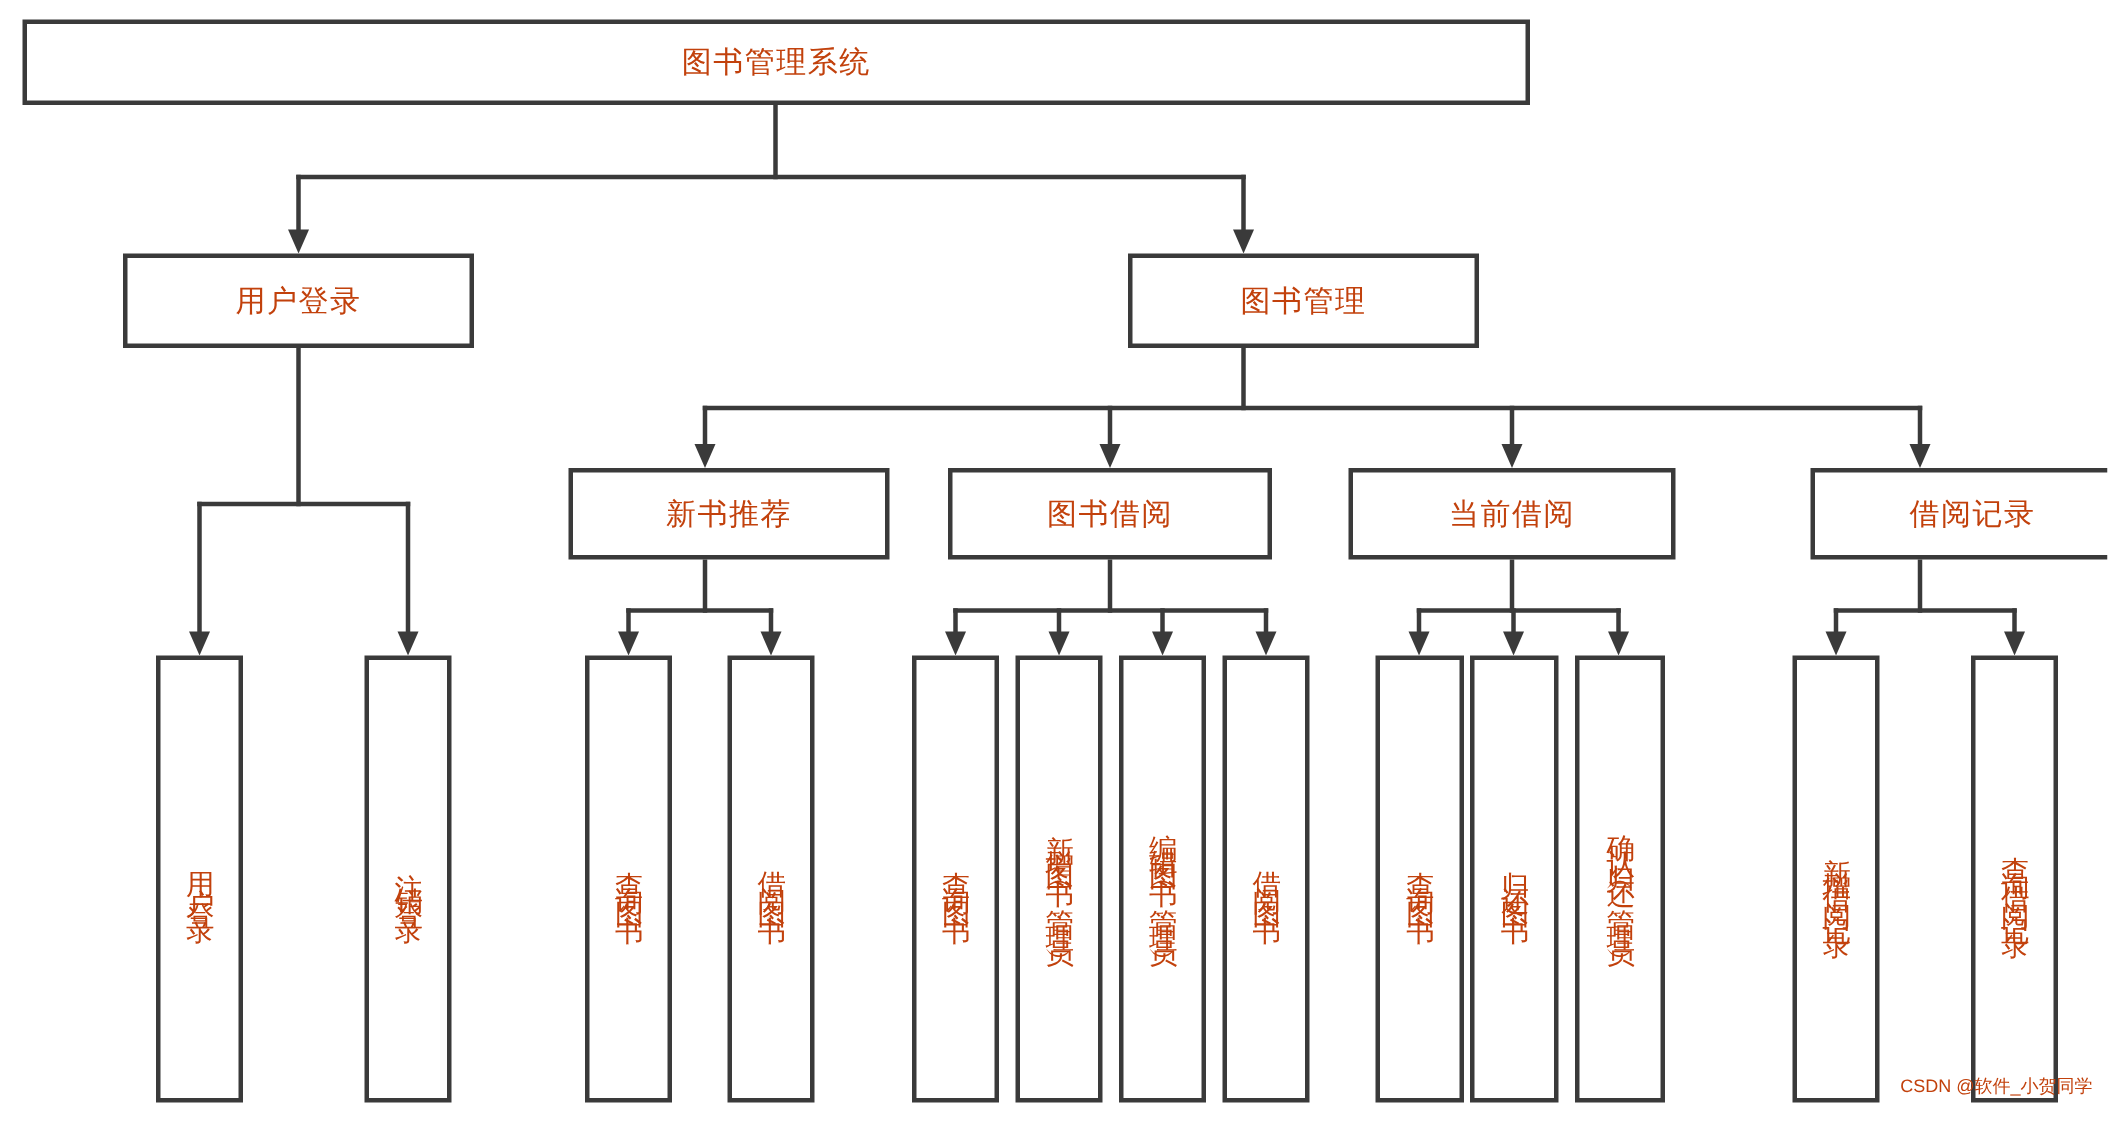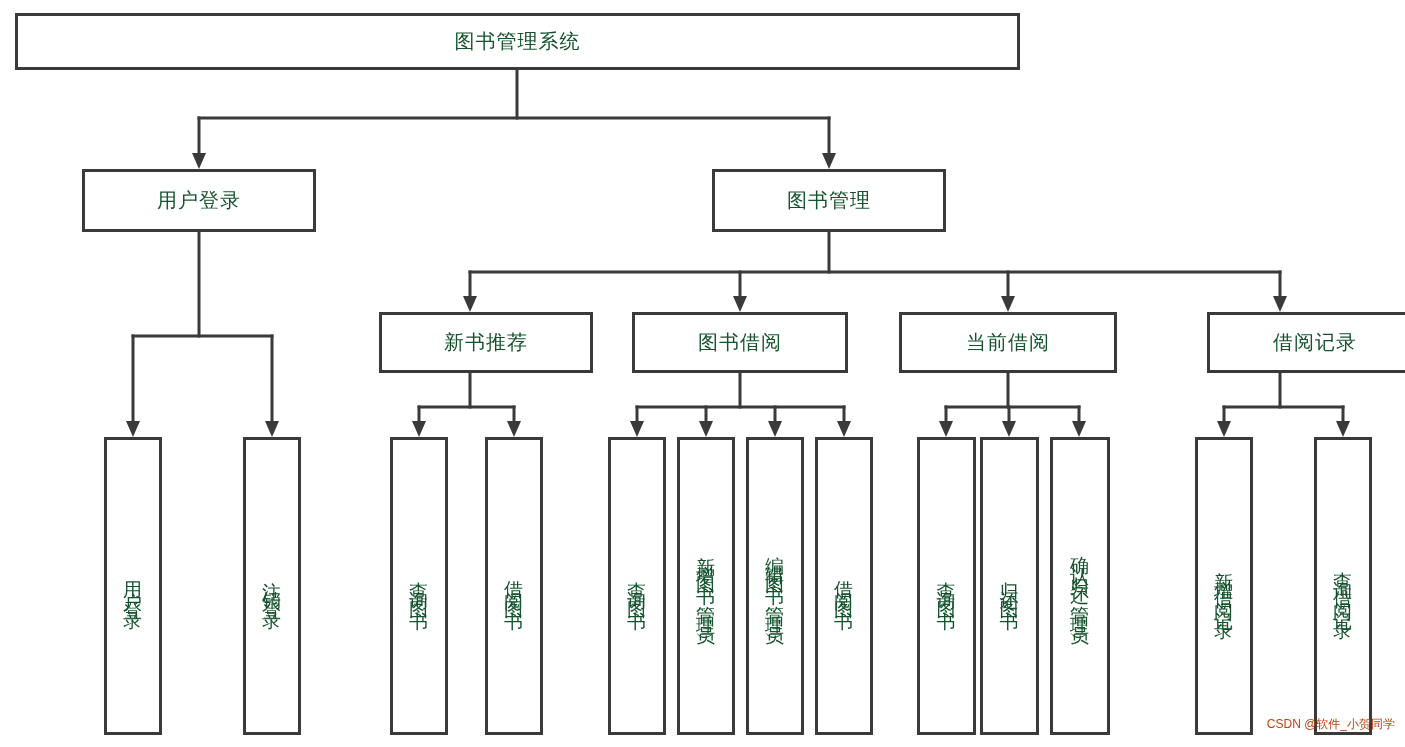--- a/index.html
+++ b/index.html
@@ -3,21 +3,21 @@
 <meta charset="utf-8">
 <style>
   html,body{margin:0;padding:0;background:#ffffff;}
   #canvas{
     position:relative;width:1405px;height:747px;background:#ffffff;overflow:hidden;
     font-family:"Liberation Sans","DejaVu Sans",sans-serif;
   }
   #wires{position:absolute;left:0;top:0;width:1405px;height:747px;}
   .node{
     position:absolute;box-sizing:border-box;background:#ffffff;
-    border:3px solid #3a3a3a;color:#14532d;
+    border:3px solid #3a3a3a;color:#c2410c;
     display:flex;align-items:center;justify-content:center;
     text-align:center;
   }
   .hbox{font-size:20px;letter-spacing:1px;}
   .vbox{
     writing-mode:vertical-rl;text-orientation:mixed;
     font-size:19px;letter-spacing:10px;line-height:1;
   }
   .watermark{
     position:absolute;left:1183px;top:716px;width:212px;
@@ -99,21 +99,21 @@
       <polygon points="1072,421 1086,421 1079,437"></polygon>
 
       <polygon points="1217,421 1231,421 1224,437"></polygon>
       <polygon points="1336,421 1350,421 1343,437"></polygon>
     </g>
   </svg>
 
   <div class="node hbox" style="left:15px;top:13px;width:1005px;height:57px;">图书管理系统</div>
 
   <div class="node hbox" style="left:82px;top:169px;width:234px;height:63px;">用户登录</div>
-  <div class="node hbox" style="left:712px;top:169px;width:234px;height:63px;">图书管理</div>
+  <div class="node hbox" style="left:752px;top:169px;width:234px;height:63px;">图书管理</div>
 
   <div class="node vbox" style="left:104px;top:437px;width:58px;height:298px;">用户登录</div>
   <div class="node vbox" style="left:243px;top:437px;width:58px;height:298px;">注销登录</div>
 
   <div class="node hbox" style="left:363px;top:312px;width:214px;height:61px;margin-left:16px;">新书推荐</div>
   <div class="node hbox" style="left:899px;top:312px;width:218px;height:61px;">当前借阅</div>
   <div class="node hbox" style="left:632px;top:312px;width:216px;height:61px;">图书借阅</div>
   <div class="node hbox" style="left:1172px;top:312px;width:216px;height:61px;margin-left:35px;">借阅记录</div>
 
   <div class="node vbox" style="left:390px;top:437px;width:58px;height:298px;">查询图书</div>

